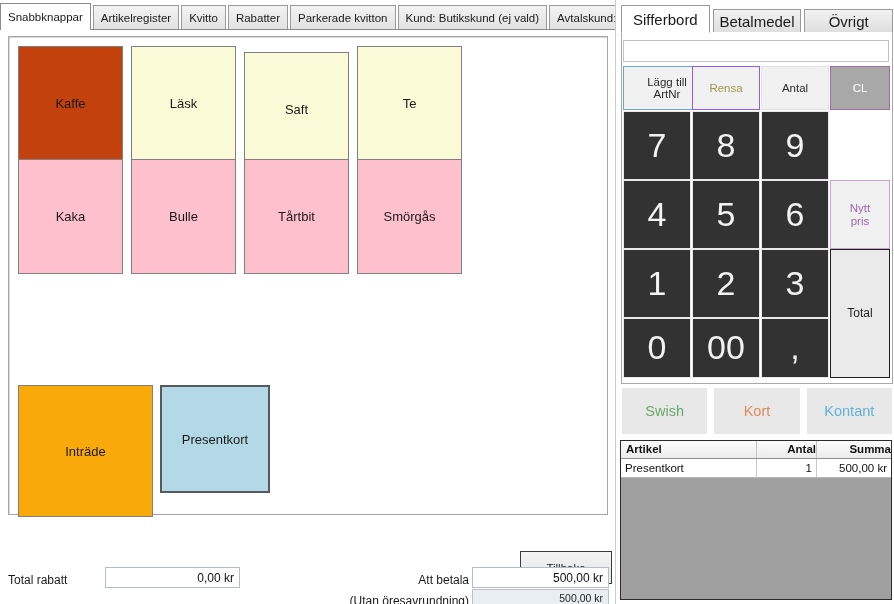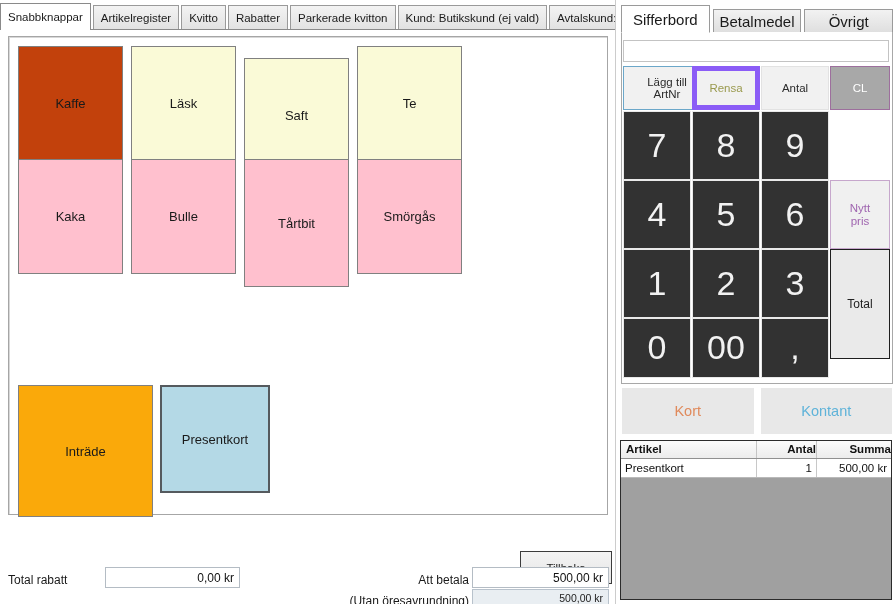--- a/index.html
+++ b/index.html
@@ -242,21 +242,21 @@
     color: #f2f2f2;
     font-size: 34px;
     border: 1px solid #e9e9e9;
   }
   .key.func {
     background: #f1f1f1;
     font-size: 11.5px;
     color: #2b2b2b;
   }
   .key.addart { border: 1px solid #6ba7c9; }
-  .key.rensa  { border: 5px solid #8b5cf6; color: #9a9a4e; }
+  .key.rensa  { border: 1px solid #8b5cf6; color: #9a9a4e; }
   .key.antal  { border: 1px solid #e2e2e2; }
   .key.cl     { border: 1px solid #9d6f9d; background: #a8a8a8; color: #ffffff; }
   .key.retur  { border: 1px solid #dba88f; color: #c1684a; background: #f0f0f0; }
   .key.nytt   { border: 1px solid #c6a7cc; color: #a066b0; background: #f0f0f0; }
   .key.total  { border: 1px solid #1e1e1e; background: #eaeaea; color: #222; font-size: 12px; }
 
   
   .paybar {
     position: absolute;
     left: 622px;
@@ -343,25 +343,25 @@
         <div class="tab">Rabatter</div>
         <div class="tab">Parkerade kvitton</div>
         <div class="tab">Kund: Butikskund (ej vald)</div>
         <div class="tab">Avtalskund: (ej vald)</div>
       </div>
 
     <div class="board">
       <div class="tiles" id="tiles-host">
           <div class="tile" style="left: 0px; top: 0px; width: 105px; height: 115px; background: #c2410c;">Kaffe</div>
           <div class="tile" style="left: 113px; top: 0px; width: 105px; height: 115px; background: rgb(250, 250, 215);">Läsk</div>
-          <div class="tile" style="left: 226px; top: 12px; width: 105px; height: 115px; background: rgb(250, 250, 215);">Saft</div>
+          <div class="tile" style="left: 226px; top: 6px; width: 105px; height: 115px; background: rgb(250, 250, 215);">Saft</div>
           <div class="tile" style="left: 339px; top: 0px; width: 105px; height: 115px; background: rgb(250, 250, 215);">Te</div>
           <div class="tile" style="left: 0px; top: 113px; width: 105px; height: 115px; background: rgb(255, 192, 206);">Kaka</div>
           <div class="tile" style="left: 113px; top: 113px; width: 105px; height: 115px; background: rgb(255, 192, 206);">Bulle</div>
-          <div class="tile" style="left: 226px; top: 113px; width: 105px; height: 128px; background: rgb(255, 192, 206);">Tårtbit</div>
+          <div class="tile" style="left: 226px; top: 113px; width: 105px; height: 115px; background: rgb(255, 192, 206);">Tårtbit</div>
           <div class="tile" style="left: 339px; top: 113px; width: 105px; height: 115px; background: rgb(255, 192, 206);">Smörgås</div>
           <div class="tile" style="left: 0px; top: 339px; width: 135px; height: 132px; background: rgb(250, 169, 10);">Inträde</div>
           <div class="tile selected" style="left: 142px; top: 339px; width: 110px; height: 108px; background: rgb(180, 217, 230);">Presentkort</div>
         </div>
       <div class="tillbaka-btn">Tillbaka</div>
     </div>
 
     <div class="summary">
       <div class="sum-label" style="left:8px; top:17px;">Total rabatt</div>
       <div class="sum-field" style="left:105px; top:11px; width:135px; height:21px;">0,00 kr</div>
@@ -395,27 +395,28 @@
       <div class="key num" style="left: 69px; top: 45px; width: 68px; height: 69px; white-space: pre-line;">8</div>
       <div class="key num" style="left: 138px; top: 45px; width: 68px; height: 69px; white-space: pre-line;">9</div>
       <div class="key num" style="left: 0px; top: 114px; width: 68px; height: 69px; white-space: pre-line;">4</div>
       <div class="key num" style="left: 69px; top: 114px; width: 68px; height: 69px; white-space: pre-line;">5</div>
       <div class="key num" style="left: 138px; top: 114px; width: 68px; height: 69px; white-space: pre-line;">6</div>
       <div class="key func nytt" style="left: 207px; top: 114px; width: 60px; height: 69px; white-space: pre-line;">Nytt
 pris</div>
       <div class="key num" style="left: 0px; top: 183px; width: 68px; height: 69px; white-space: pre-line;">1</div>
       <div class="key num" style="left: 69px; top: 183px; width: 68px; height: 69px; white-space: pre-line;">2</div>
       <div class="key num" style="left: 138px; top: 183px; width: 68px; height: 69px; white-space: pre-line;">3</div>
-      <div class="key func total" style="left: 207px; top: 183px; width: 60px; height: 110px; white-space: pre-line;">Total</div>
+      <div class="key func total" style="left: 207px; top: 183px; width: 60px; height: 129px; white-space: pre-line;">Total</div>
       <div class="key num" style="left: 0px; top: 252px; width: 68px; height: 60px; white-space: pre-line;">0</div>
       <div class="key num" style="left: 69px; top: 252px; width: 68px; height: 60px; white-space: pre-line;">00</div>
       <div class="key num" style="left: 138px; top: 252px; width: 68px; height: 60px; white-space: pre-line;">,</div>
     </div>
 
   <div class="paybar" id="paybar-host">
+      <div class="paybtn" style="color: rgb(107, 170, 107);">Swish</div>
       <div class="paybtn" style="color: rgb(224, 138, 92);">Kort</div>
       <div class="paybtn" style="color: rgb(95, 179, 217);">Kontant</div>
     </div>
 
   <div class="receipt">
     <div class="rhead" id="rhead-host">
         <div class="c-art">Artikel</div>
         <div class="c-ant">Antal</div>
         <div class="c-sum">Summa</div>
       </div>

